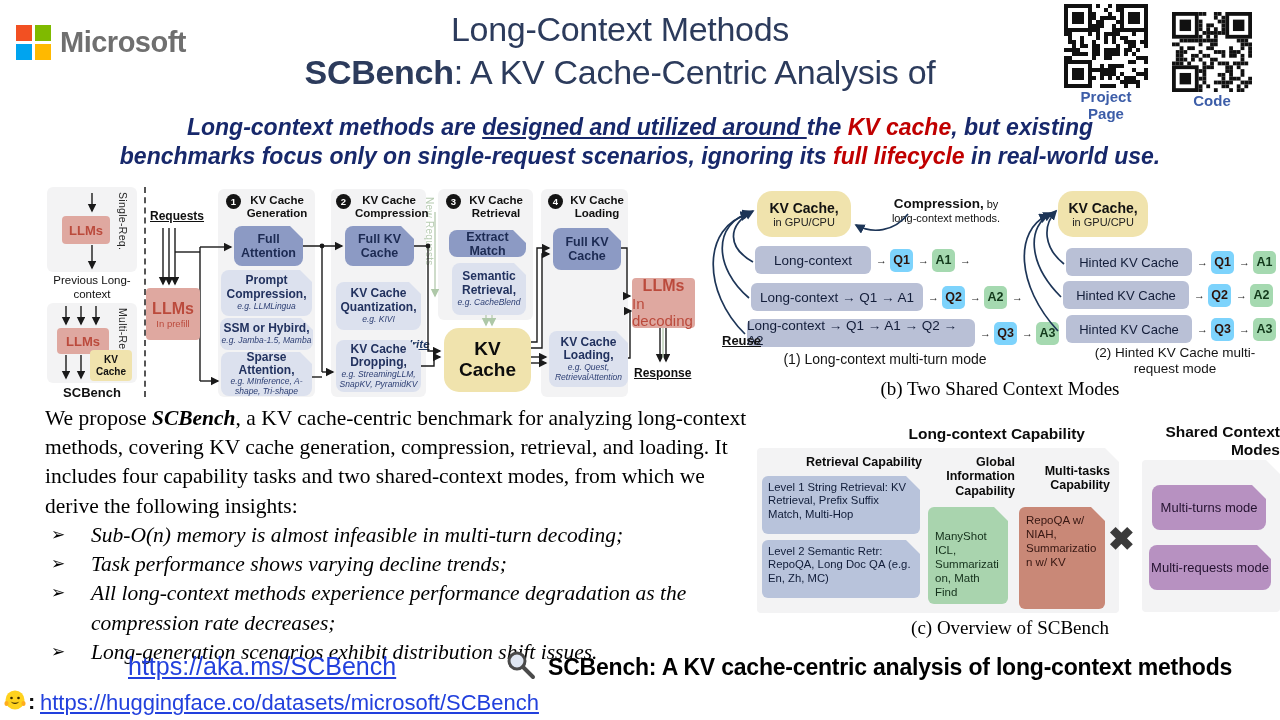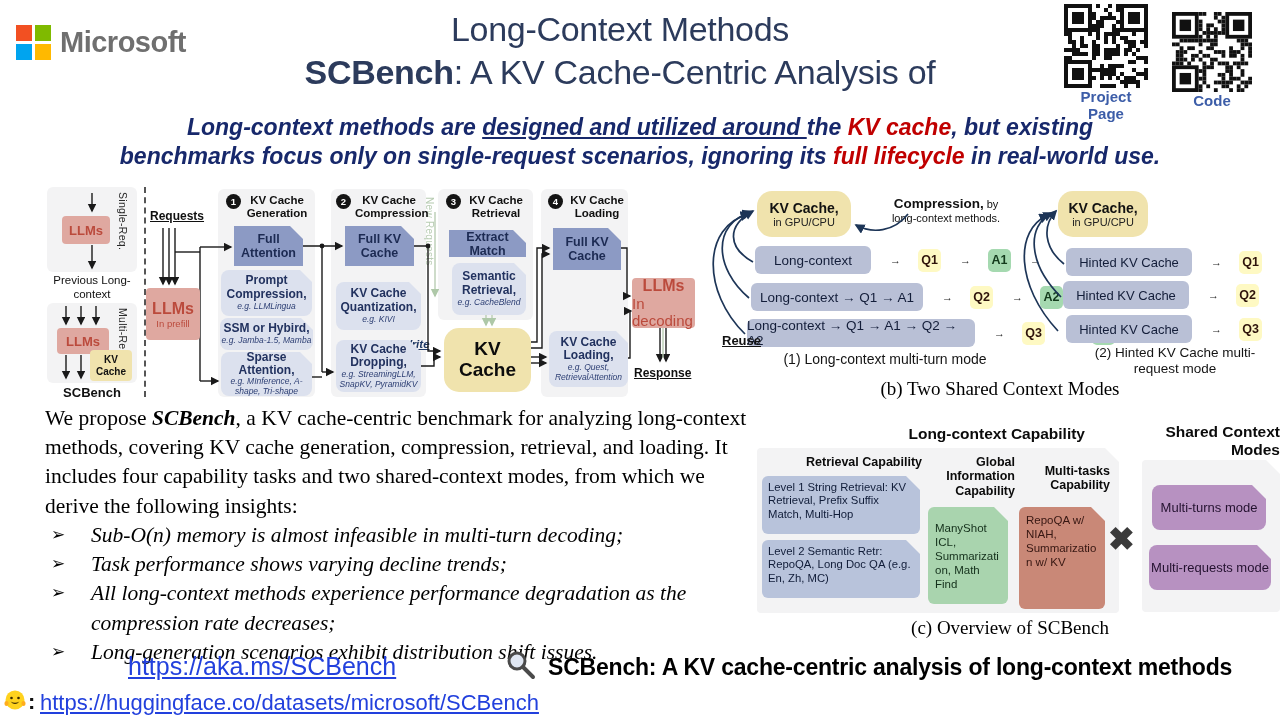--- a/index.html
+++ b/index.html
@@ -13,46 +13,46 @@
   .wordmark{font-size:29px;font-weight:600;color:#6f6f6f;letter-spacing:-0.5px}
   .page-title{font-size:34px;line-height:1.26;color:#2c3b5c;text-align:center;font-weight:500;letter-spacing:-0.3px}
   .page-title .tb{font-weight:800}
   .qr-label{font-size:15px;font-weight:700;color:#3c5da8;text-align:center}
   
   .tagline{font-size:23px;font-weight:700;font-style:italic;color:#17286b;text-align:center;line-height:1.26}
   .tagline .r{color:#c00000}
   .tagline .u{text-decoration:underline}
   
   .graypanel{background:#f3f3f4;border-radius:6px}
-  .dkbox{background:#8c9ac4;color:#1c2a52;font-weight:700;border-radius:0;
+  .dkbox{background:#8c9ac4;color:#1c2a52;font-weight:700;border-radius:8px;
          clip-path:polygon(0 0,calc(100% - 13px) 0,100% 13px,100% 100%,0 100%);
          display:flex;flex-direction:column;align-items:center;justify-content:center;text-align:center}
   .ltbox{background:#dce1ee;color:#22325f;font-weight:700;border-radius:8px;
          clip-path:polygon(0 0,calc(100% - 12px) 0,100% 12px,100% 100%,0 100%);
          display:flex;flex-direction:column;align-items:center;justify-content:center;text-align:center}
   .eg{font-size:8.5px;font-style:italic;font-weight:400;color:#2c3e73;line-height:1.15;margin-top:1px}
   .pink{background:#dfa8a0;color:#bb4a3c;border-radius:4px;display:flex;flex-direction:column;align-items:center;justify-content:center}
   .yellowbox{background:#f0e3ad;border-radius:15px}
   .stage-num{width:15px;height:15px;border-radius:50%;background:#141414;color:#fff;font-size:9.5px;font-weight:700;
              display:flex;align-items:center;justify-content:center;flex:0 0 15px}
   .stage-title{font-size:11.5px;font-weight:600;color:#101010;line-height:1.1;text-align:center}
   .stage-h{display:flex;gap:4px;align-items:flex-start}
   .vert{writing-mode:vertical-rl;font-size:10.5px;color:#2a2a2a;letter-spacing:.3px}
   .ulabel{font-size:12px;font-weight:600;color:#101010;text-decoration:underline}
   .wr{font-size:11.5px;font-style:italic;font-weight:700;color:#1f3864;text-decoration:underline}
   .smalllbl{font-size:11.5px;color:#111;text-align:center;line-height:1.18}
   
   .chip{width:23px;height:23px;border-radius:5px;display:flex;align-items:center;justify-content:center;
         font-size:12.5px;font-weight:600;flex:0 0 23px}
-  .chip.q{background:#fef9c3;color:#2e130b}
+  .chip.q{background:#7dd3fc;color:#2e130b}
   .chip.a{background:#a5d9b0;color:#133a1c}
   .ctxbox{background:#b9c0d6;color:#131d39;height:28px;border-radius:6px;display:flex;align-items:center;
           justify-content:center;font-size:13.5px;flex:0 0 auto}
   .farr{font-size:11px;font-weight:700;color:#1a1a1a;width:9px;text-align:center;flex:0 0 9px}
-  .qrow{display:flex;align-items:center;gap:19px}
+  .qrow{display:flex;align-items:center;gap:5px}
   .modecap{font-size:14px;color:#141414;text-align:center;line-height:1.2}
   .sercap{font-family:"Liberation Serif",serif;font-size:19px;color:#000;text-align:center}
   
   .ovh{font-weight:700;color:#0b0b0b;text-align:right;line-height:1.14}
   .fold{clip-path:polygon(0 0,calc(100% - 14px) 0,100% 14px,100% 100%,0 100%)}
   .ovblue{background:#b8c3db;color:#101c38;border-radius:6px;text-align:left;line-height:1.18}
   .ovgreen{background:#a9d4ae;color:#14301b;border-radius:6px;text-align:left;line-height:1.22}
   .ovred{background:#c98877;color:#371712;border-radius:6px;text-align:left;line-height:1.22}
   .ovpurple{background:#b791c1;color:#241230;border-radius:8px}
   
@@ -573,21 +573,21 @@
 <div class="abs ovh" style="left:762px;top:455px;width:160px;font-size:12.5px;z-index:2">Retrieval Capability</div>
 <div class="abs ovblue fold" style="left:762px;top:476px;width:158px;height:58px;font-size:11.3px;padding:5px 6px;box-sizing:border-box;z-index:2">
   <span class="b">Level 1 String Retrieval:</span>
   <span>KV Retrieval, Prefix Suffix Match, Multi-Hop</span>
 </div>
 <div class="abs ovblue fold" style="left:762px;top:540px;width:158px;height:58px;font-size:11.3px;padding:5px 6px;box-sizing:border-box;z-index:2">
   <span class="b">Level 2 Semantic Retr:</span>
   <span>RepoQA, Long Doc QA (e.g. En, Zh, MC)</span>
 </div>
 <div class="abs ovh" style="left:923px;top:455px;width:92px;font-size:12.5px;z-index:2">Global Information Capability</div>
-<div class="abs ovgreen fold" style="left:928px;top:507px;width:80px;height:97px;font-size:11.5px;padding:14px 7px;box-sizing:border-box;z-index:2;overflow-wrap:break-word">ManyShot ICL, Summarization, Math Find</div>
+<div class="abs ovgreen fold" style="left:928px;top:507px;width:80px;height:97px;font-size:11.5px;padding:22px 7px;box-sizing:border-box;z-index:2;overflow-wrap:break-word">ManyShot ICL, Summarization, Math Find</div>
 <div class="abs ovh" style="left:1014px;top:464px;width:96px;font-size:12.5px;z-index:2">Multi-tasks Capability</div>
 <div class="abs ovred fold" style="left:1019px;top:507px;width:86px;height:102px;font-size:11.5px;padding:6px 7px;box-sizing:border-box;z-index:2;overflow-wrap:break-word">RepoQA w/ NIAH, Summarization w/ KV</div>
 <div class="abs" style="left:1108px;top:520px;font-size:32px;font-weight:900;color:#3a3a3a;z-index:2">✖</div>
 <div class="abs graypanel fold" style="left:1142px;top:460px;width:138px;height:152px;border-radius:4px"></div>
 <div class="abs ovpurple fold ctr" style="left:1152px;top:485px;width:114px;height:45px;font-size:13px;line-height:1.2;z-index:2">Multi-turns mode</div>
 <div class="abs ovpurple fold ctr" style="left:1149px;top:545px;width:122px;height:45px;font-size:13px;line-height:1.2;z-index:2">Multi-requests mode</div>
 <div class="abs sercap" style="left:860px;top:617px;width:300px">(c) Overview of SCBench</div>
 
 <div class="abs abstract" style="left:45px;top:404px;width:718px">
   <div><span>We propose </span><span class="bi">SCBench</span><span>, a </span><span class="b">KV cache-centric</span><span> benchmark for analyzing long-context methods, covering KV cache generation, compression, retrieval, and loading. It includes </span><span class="b">four capability tasks</span><span> and </span><span class="b">two shared-context modes</span><span>, from which we derive the following </span><span class="b">insights</span><span>:</span></div>

